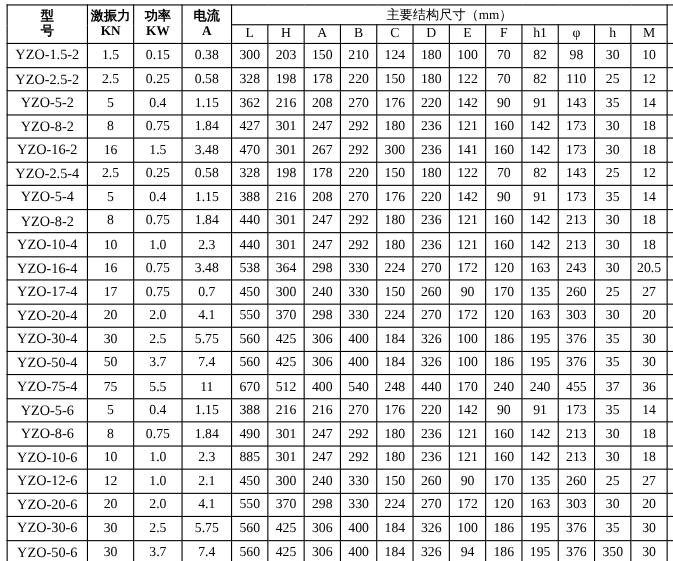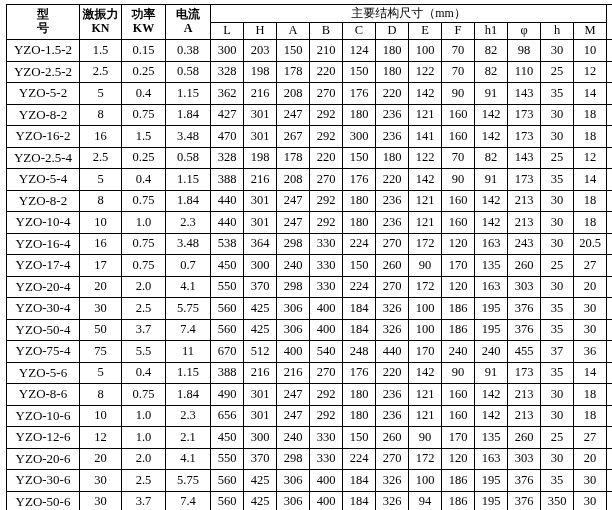--- a/index.html
+++ b/index.html
@@ -476,21 +476,21 @@
           <td class="num-cell">213</td>
           <td class="num-cell">30</td>
           <td class="num-cell">18</td>
           <td class="num-cell">65</td>
         </tr>
         <tr>
           <td class="model-cell">YZO-10-6</td>
           <td class="num-cell">10</td>
           <td class="num-cell">1.0</td>
           <td class="num-cell">2.3</td>
-          <td class="num-cell">656</td>
+          <td class="num-cell">885</td>
           <td class="num-cell">301</td>
           <td class="num-cell">247</td>
           <td class="num-cell">292</td>
           <td class="num-cell">180</td>
           <td class="num-cell">236</td>
           <td class="num-cell">121</td>
           <td class="num-cell">160</td>
           <td class="num-cell">142</td>
           <td class="num-cell">213</td>
           <td class="num-cell">30</td>

